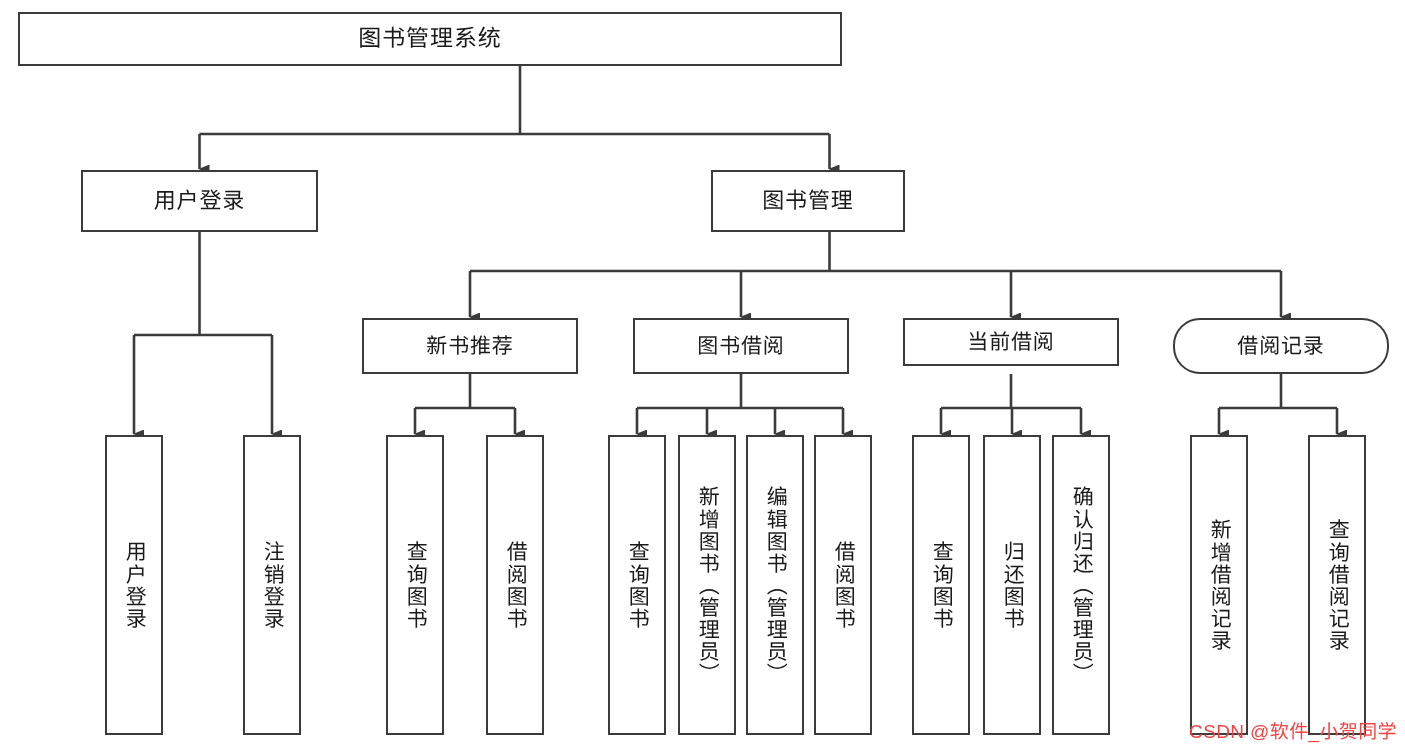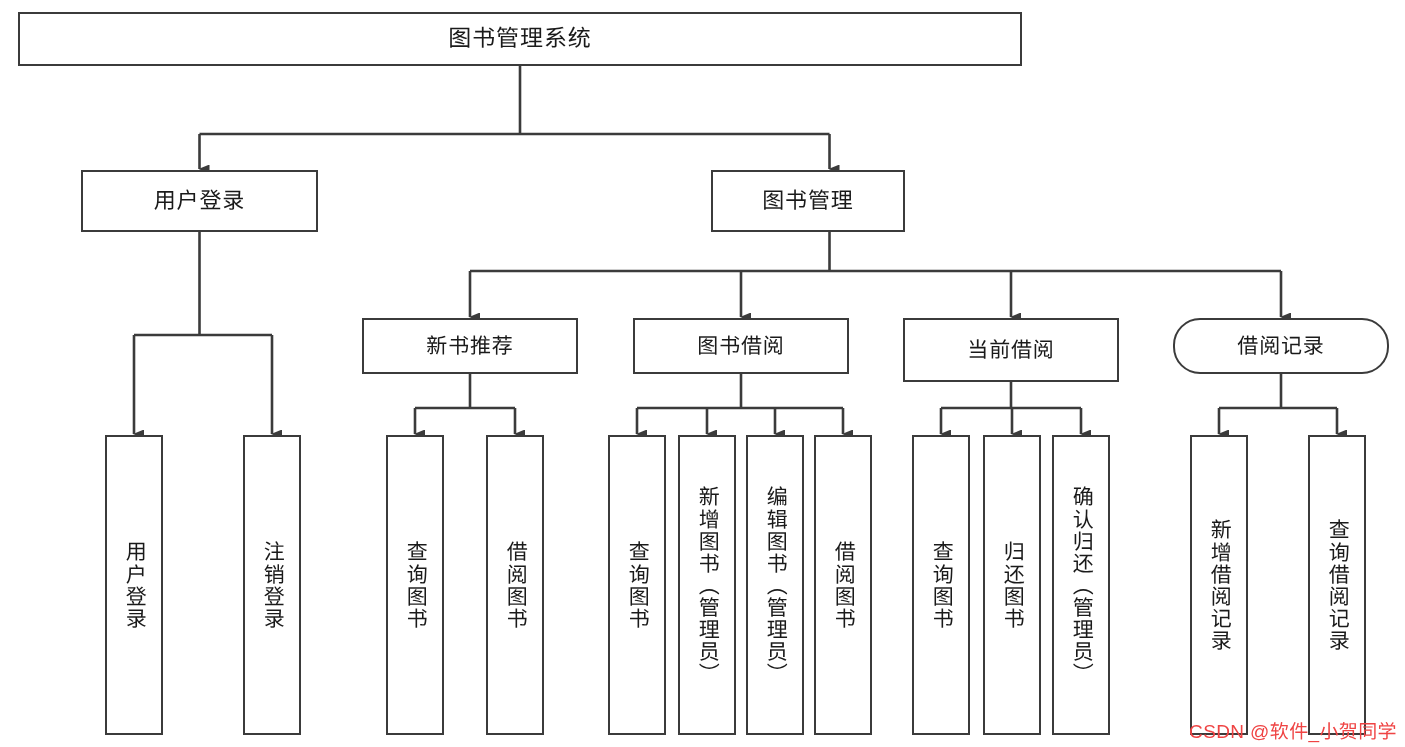--- a/index.html
+++ b/index.html
@@ -115,36 +115,36 @@
         <path d="M 1012 408 L 1012 434" marker-end="url(#arrowhead)"></path>
         <path d="M 1081 408 L 1081 434" marker-end="url(#arrowhead)"></path>
         <path d="M 1281 374 L 1281 408"></path>
         <path d="M 1219 408 L 1337 408"></path>
         <path d="M 1219 408 L 1219 434" marker-end="url(#arrowhead)"></path>
         <path d="M 1337 408 L 1337 434" marker-end="url(#arrowhead)"></path>
       </g>
   </svg>
 
   <div id="node-layer">
-      <div class="node level-0" id="node-root" style="left: 18px; top: 12px; width: 1004px; height: 54px;">
+      <div class="node level-0" id="node-root" style="left: 18px; top: 12px; width: 824px; height: 54px;">
         <span class="node-label">图书管理系统</span>
       </div>
       <div class="node level-1" id="node-user-login" style="left: 81px; top: 170px; width: 237px; height: 62px;">
         <span class="node-label">用户登录</span>
       </div>
       <div class="node level-1" id="node-book-manage" style="left: 711px; top: 170px; width: 194px; height: 62px;">
         <span class="node-label">图书管理</span>
       </div>
       <div class="node level-2" id="node-new-book-rec" style="left: 362px; top: 318px; width: 216px; height: 56px;">
         <span class="node-label">新书推荐</span>
       </div>
       <div class="node level-2" id="node-book-borrow" style="left: 633px; top: 318px; width: 216px; height: 56px;">
         <span class="node-label">图书借阅</span>
       </div>
-      <div class="node level-2" id="node-current-borrow" style="left: 903px; top: 318px; width: 216px; height: 64px;">
+      <div class="node level-2" id="node-current-borrow" style="left: 903px; top: 318px; width: 216px; height: 48px;">
         <span class="node-label">当前借阅</span>
       </div>
       <div class="node level-2" id="node-borrow-record" style="left: 1173px; top: 318px; width: 216px; height: 56px; border-radius: 27px;">
         <span class="node-label">借阅记录</span>
       </div>
       <div class="node level-3 leaf" id="node-leaf-user-login" style="left: 105px; top: 435px; width: 58px; height: 300px;">
         <span class="node-label">用户登录</span>
       </div>
       <div class="node level-3 leaf" id="node-leaf-user-logout" style="left: 243px; top: 435px; width: 58px; height: 300px;">
         <span class="node-label">注销登录</span>

